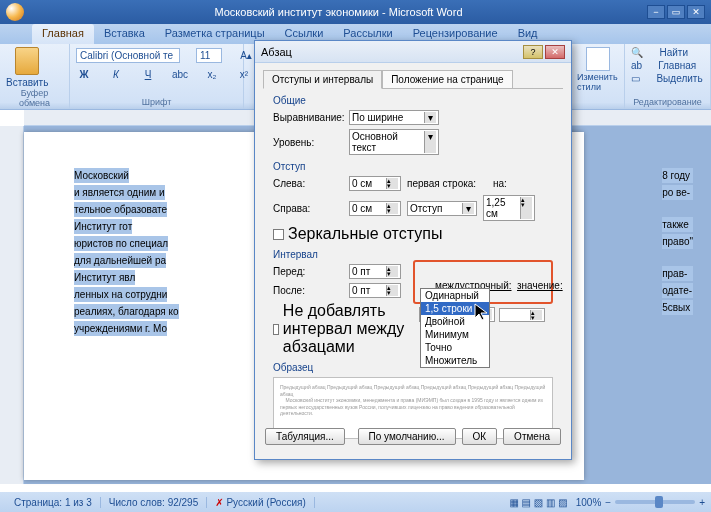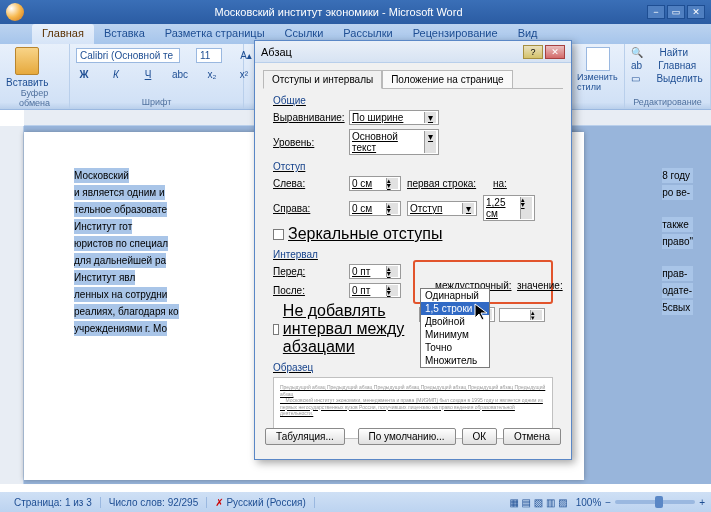--- a/index.html
+++ b/index.html
@@ -42,21 +42,21 @@
   
   .dialog { position: absolute; left: 254px; top: 40px; width: 318px; height: 420px; background: #f1f1f1; border: 1px solid #5a87c6; box-shadow: 3px 3px 8px rgba(0,0,0,.35); font-size: 11px; z-index: 5; }
   .dlg-title { height: 22px; background: linear-gradient(#eaf0f8,#d7e3f3); display: flex; align-items: center; padding: 0 6px; font-size: 11px; color: #000; border-bottom: 1px solid #b9cfeb; }
   .dlg-title .t { flex: 1; }
   .dlg-title .wctrl { display: flex; gap: 2px; }
   .dlg-title .wctrl span { width: 20px; height: 14px; background: linear-gradient(#e9bfbf,#d46a6a); border: 1px solid #a64040; display: flex; align-items: center; justify-content: center; font-size: 9px; color: #fff; }
   .dlg-title .wctrl span.h { background: linear-gradient(#e9e1bf,#d4c26a); border-color: #a68f40; color: #000; }
   .dtabs { display: flex; padding: 6px 8px 0 8px; font-size: 10px; }
   .dtab { padding: 3px 8px; border: 1px solid #b9b9b9; background: #f9f9f9; position: relative; top: 1px; }
   .dtab.active { background: #f1f1f1; border-bottom: 1px solid #f1f1f1; }
-  .dbody { padding: 6px 10px; border-top: 1px solid #b9b9b9; margin: 0 8px; height: 340px; text-decoration: underline; }
+  .dbody { padding: 6px 10px; border-top: 1px solid #b9b9b9; margin: 0 8px; height: 340px; }
   .sect { margin-bottom: 6px; }
   .sect-h { font-size: 10px; color: #15428b; margin-bottom: 4px; }
   .frow { display: flex; align-items: center; margin-bottom: 4px; gap: 6px; font-size: 10px; }
   .frow label { width: 70px; }
   .combo, .spin { background: #fff; border: 1px solid #9a9a9a; font-size: 10px; padding: 1px 2px; display: flex; }
   .combo { width: 90px; justify-content: space-between; }
   .combo .dd { width: 12px; text-align: center; background: #e1e1e1; border-left: 1px solid #9a9a9a; }
   .spin { width: 52px; justify-content: space-between; }
   .spin .ar { width: 12px; font-size: 7px; line-height: 5px; display: flex; flex-direction: column; background: #e1e1e1; border-left: 1px solid #9a9a9a; }
   .chk { display: flex; align-items: center; gap: 4px; font-size: 16px; }

